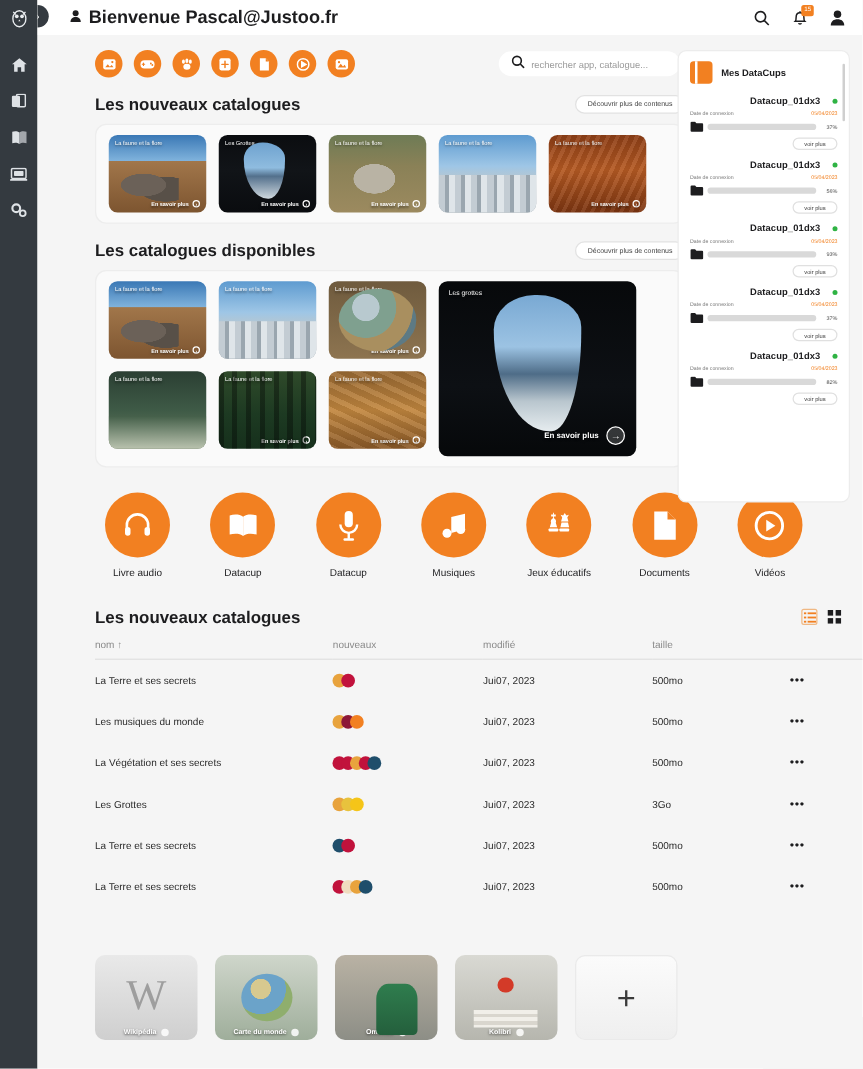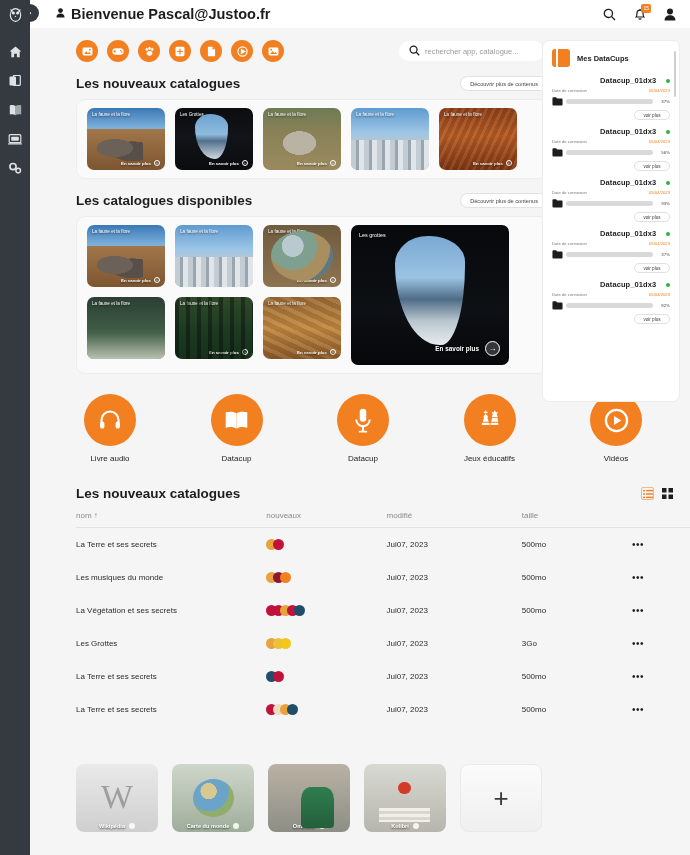--- a/index.html
+++ b/index.html
@@ -699,29 +699,48 @@
               <rect x="5.6" y="0.8" width="6.8" height="13.6" rx="3.4"></rect>
               <path d="M2 12 A7 7 0 0 0 16 12" fill="none" stroke="#fff" stroke-width="2"></path>
               <rect x="8" y="19" width="2" height="5"></rect>
               <rect x="4.6" y="23.6" width="8.8" height="2" rx="1"></rect>
             </svg>
           </div>
    <div class="cat-lbl">Datacup</div>
  </div>
  <div class="cat">
    <div class="cat-circ">
+            <svg width="24" height="24" viewBox="0 0 24 24" fill="#fff">
+              <path d="M10 18.4 V5.6 L21 3 V15.4"></path>
+              <circle cx="6.6" cy="18.6" r="3.6"></circle>
+              <circle cx="17.6" cy="15.6" r="3.6"></circle>
+            </svg>
+          </div>
+   <div class="cat-lbl">Musiques</div>
+ </div>
+ <div class="cat">
+   <div class="cat-circ">
             <svg width="24" height="25" viewBox="0 0 26 26" fill="#fff">
               <path d="M8 3.4 H6.4 V5 H8 V6.6 C6.4 7.4 5.6 9 6.4 10.6 L5.2 14.4 H11.6 L10.4 10.6 C11.2 9 10.4 7.4 8.8 6.6 V5 H10.4 V3.4 H8.8 V1.8 H8 Z"></path>
               <rect x="4.2" y="15.4" width="8.4" height="2.6" rx=".8"></rect>
               <path d="M16 6 L14.6 3.6 L16.8 4.2 L18.2 2 L19.6 4.2 L21.8 3.6 L20.4 6 L21.4 9.4 H15 Z"></path>
               <path d="M15.4 10.4 H21 L22 14.4 H14.4 Z"></path>
               <rect x="13.6" y="15.4" width="8.4" height="2.6" rx=".8"></rect>
             </svg>
           </div>
    <div class="cat-lbl">Jeux éducatifs</div>
+ </div>
+ <div class="cat">
+   <div class="cat-circ">
+            <svg width="20" height="25" viewBox="0 0 20 25" fill="#fff">
+              <path d="M1.4 1.2 H12 L18.6 7.6 V23.8 H1.4 Z"></path>
+              <path d="M12 1.2 V7.6 H18.6" fill="#f28021"></path>
+            </svg>
+          </div>
+   <div class="cat-lbl">Documents</div>
  </div>
  <div class="cat">
    <div class="cat-circ">
             <svg width="25" height="25" viewBox="0 0 26 26" fill="none" stroke="#fff" stroke-width="2.4">
               <circle cx="13" cy="13" r="11"></circle>
               <path d="M10.4 8.2 L18 13 L10.4 17.8 Z" fill="#fff" stroke="none"></path>
             </svg>
           </div>
    <div class="cat-lbl">Vidéos</div>
  </div>

